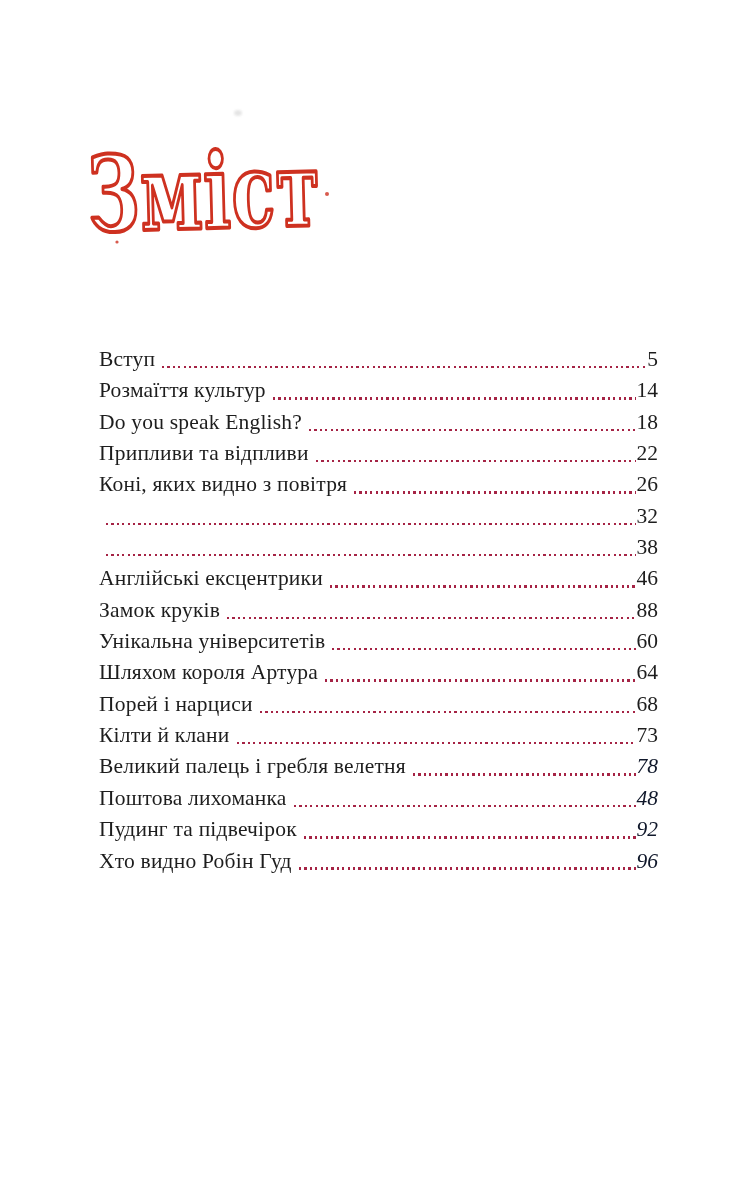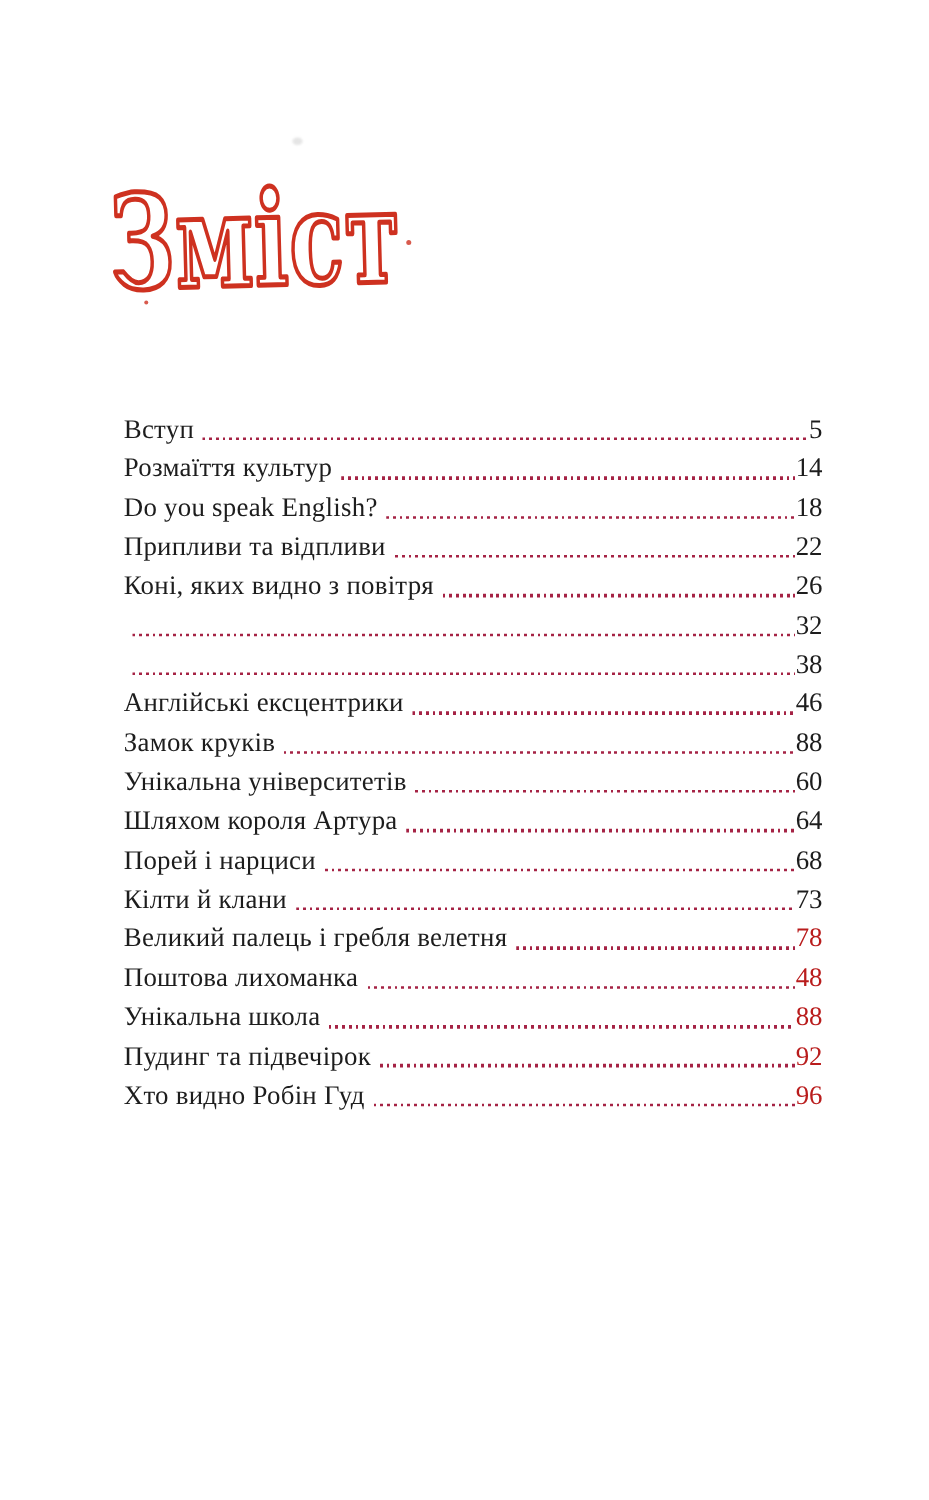--- a/index.html
+++ b/index.html
@@ -29,39 +29,39 @@
     font-weight:bold;
     font-size:104px;
     fill:#ffffff;
     stroke:var(--title-red);
     stroke-width:4px;
     stroke-linejoin:round;
     letter-spacing:1px;
   }
   .ink-speck{fill:var(--title-red);opacity:.8;}
   .toc{
-    position:absolute;left:99px;top:328px;width:559px;
+    position:absolute;left:99px;top:344px;width:559px;
   }
   .toc-row{
     display:flex;align-items:baseline;
     height:31.35px;line-height:31.35px;
     font-size:21.5px;color:var(--text-color);
   }
   .toc-label{white-space:nowrap;letter-spacing:0.2px;}
   .toc-leader{
     flex:1 1 auto;height:2.4px;
     align-self:flex-end;margin:0 1px 7px 7px;
     background-image:repeating-linear-gradient(
       to right,
       var(--dot-red) 0px, var(--dot-red) 2.2px,
       transparent 2.2px, transparent 5.4px);
   }
   .toc-page{white-space:nowrap;}
   
-  .toc-row:nth-child(n+14) .toc-page{color:#b91c1c;}
+  .toc-row:nth-child(n+14) .toc-page{color:#0f172a;font-style:italic;}
 </style>
 </head>
 <body>
 
 <div class="book-page">
 
   <span class="speck"></span>
 
   <svg class="title-art" viewBox="0 0 262 112" xmlns="http://www.w3.org/2000/svg">
     <circle class="ink-speck" cx="209" cy="36" r="2.6"></circle>
@@ -152,25 +152,20 @@
     <span class="toc-leader"></span>
     <span class="toc-page">78</span>
   </div>
 
   <div class="toc-row">
     <span class="toc-label">Поштова лихоманка</span>
     <span class="toc-leader"></span>
     <span class="toc-page">48</span>
   </div>
 
-  <div class="toc-row">
-    <span class="toc-label">Унікальна школа</span>
-    <span class="toc-leader"></span>
-    <span class="toc-page">88</span>
-  </div>
 
   <div class="toc-row">
     <span class="toc-label">Пудинг та підвечірок</span>
     <span class="toc-leader"></span>
     <span class="toc-page">92</span>
   </div>
 
   <div class="toc-row">
     <span class="toc-label">Хто видно Робін Гуд</span>
     <span class="toc-leader"></span>

